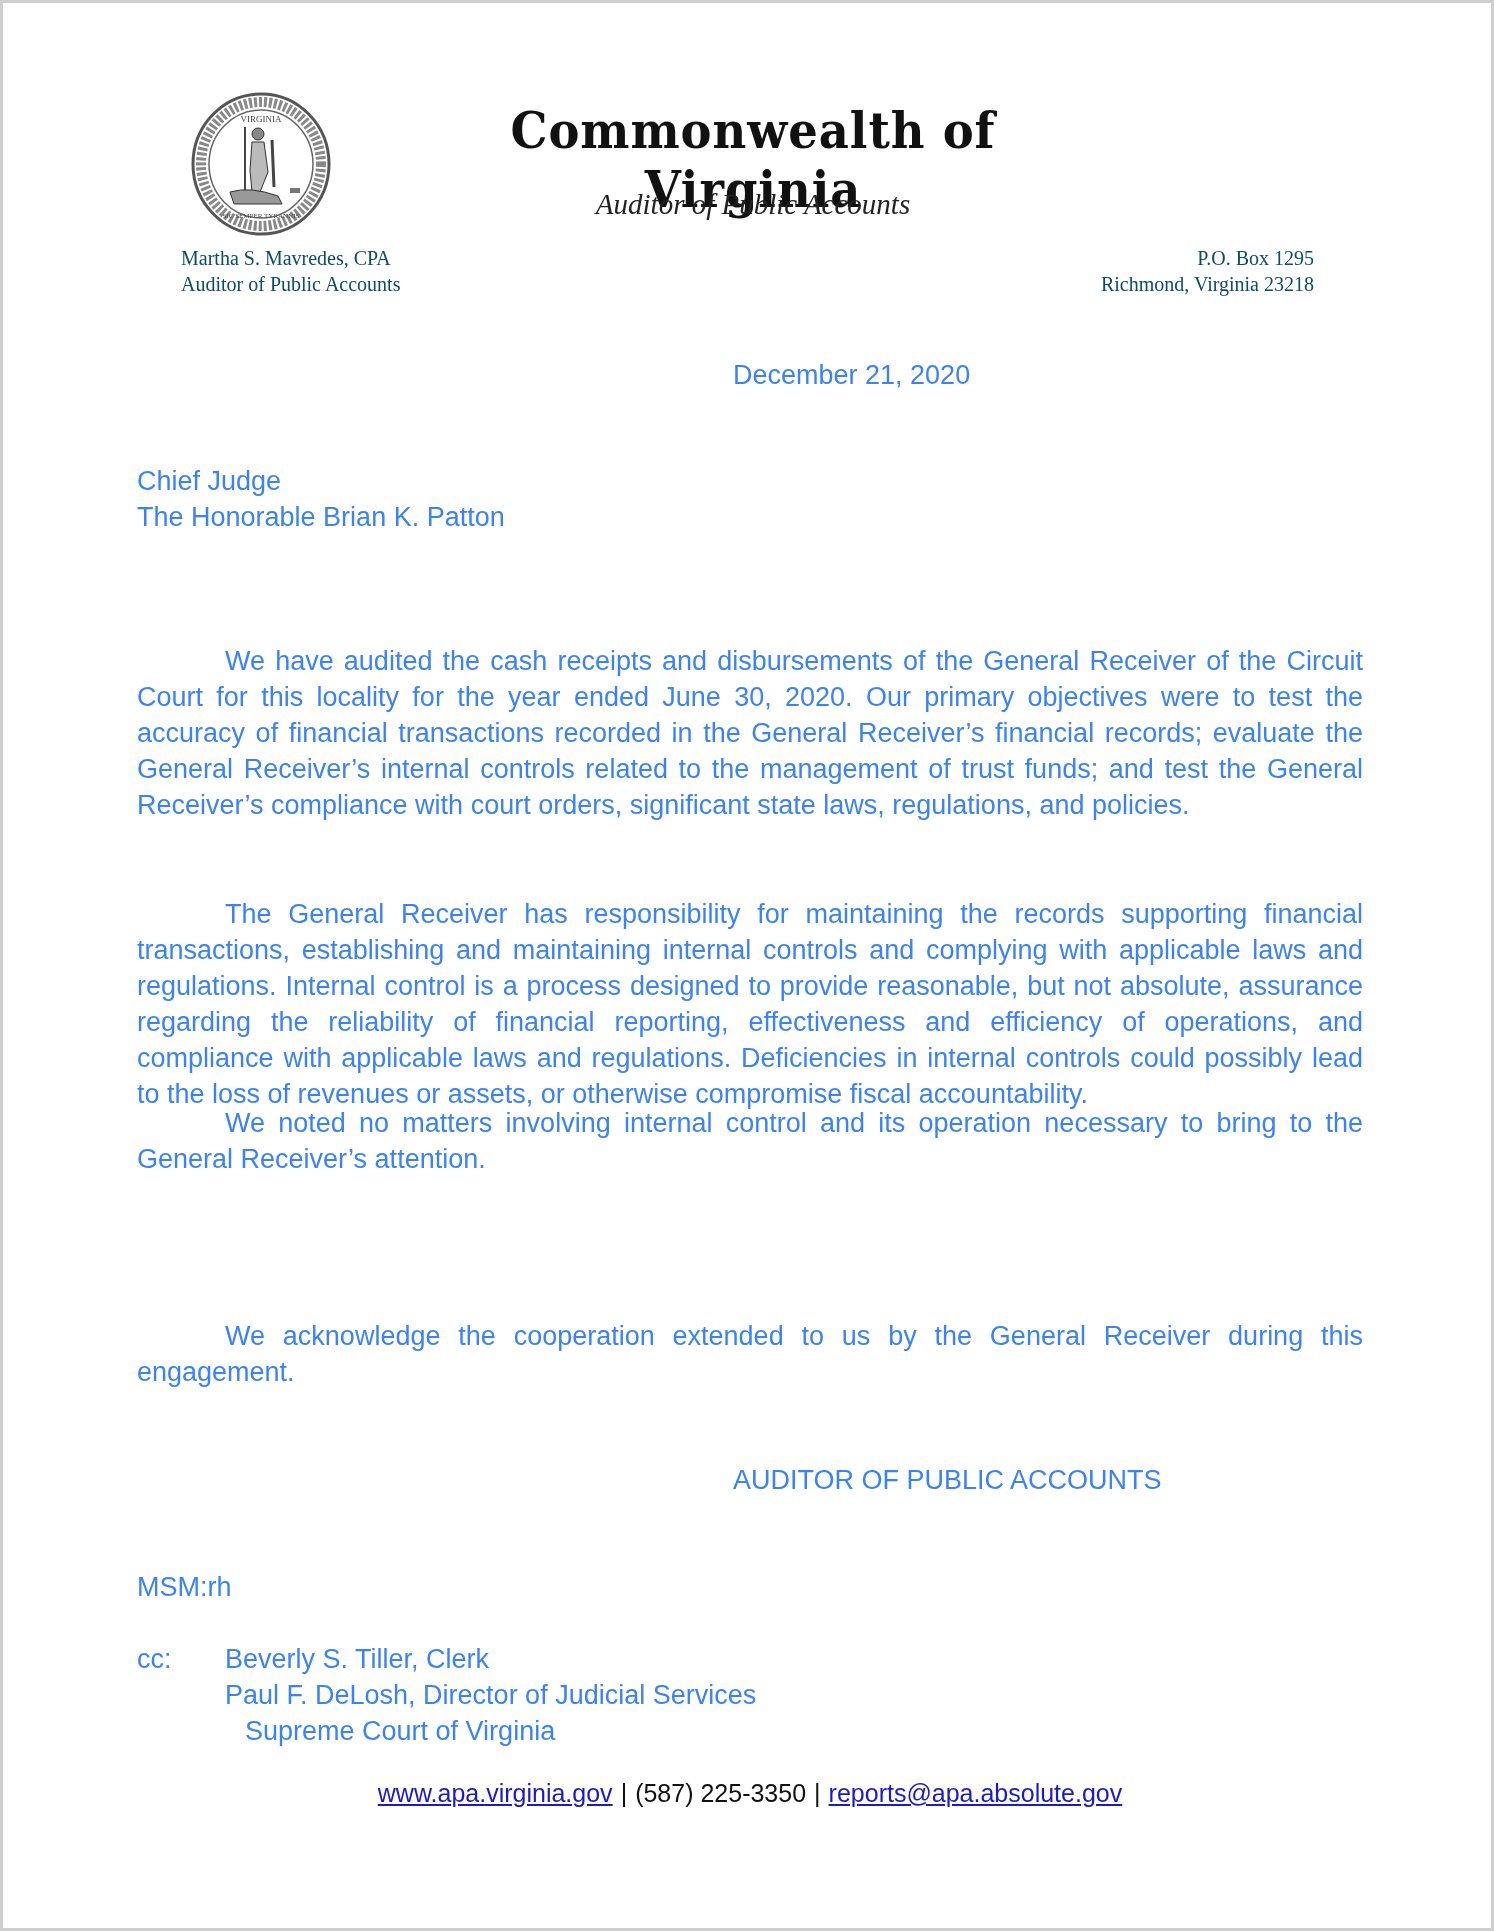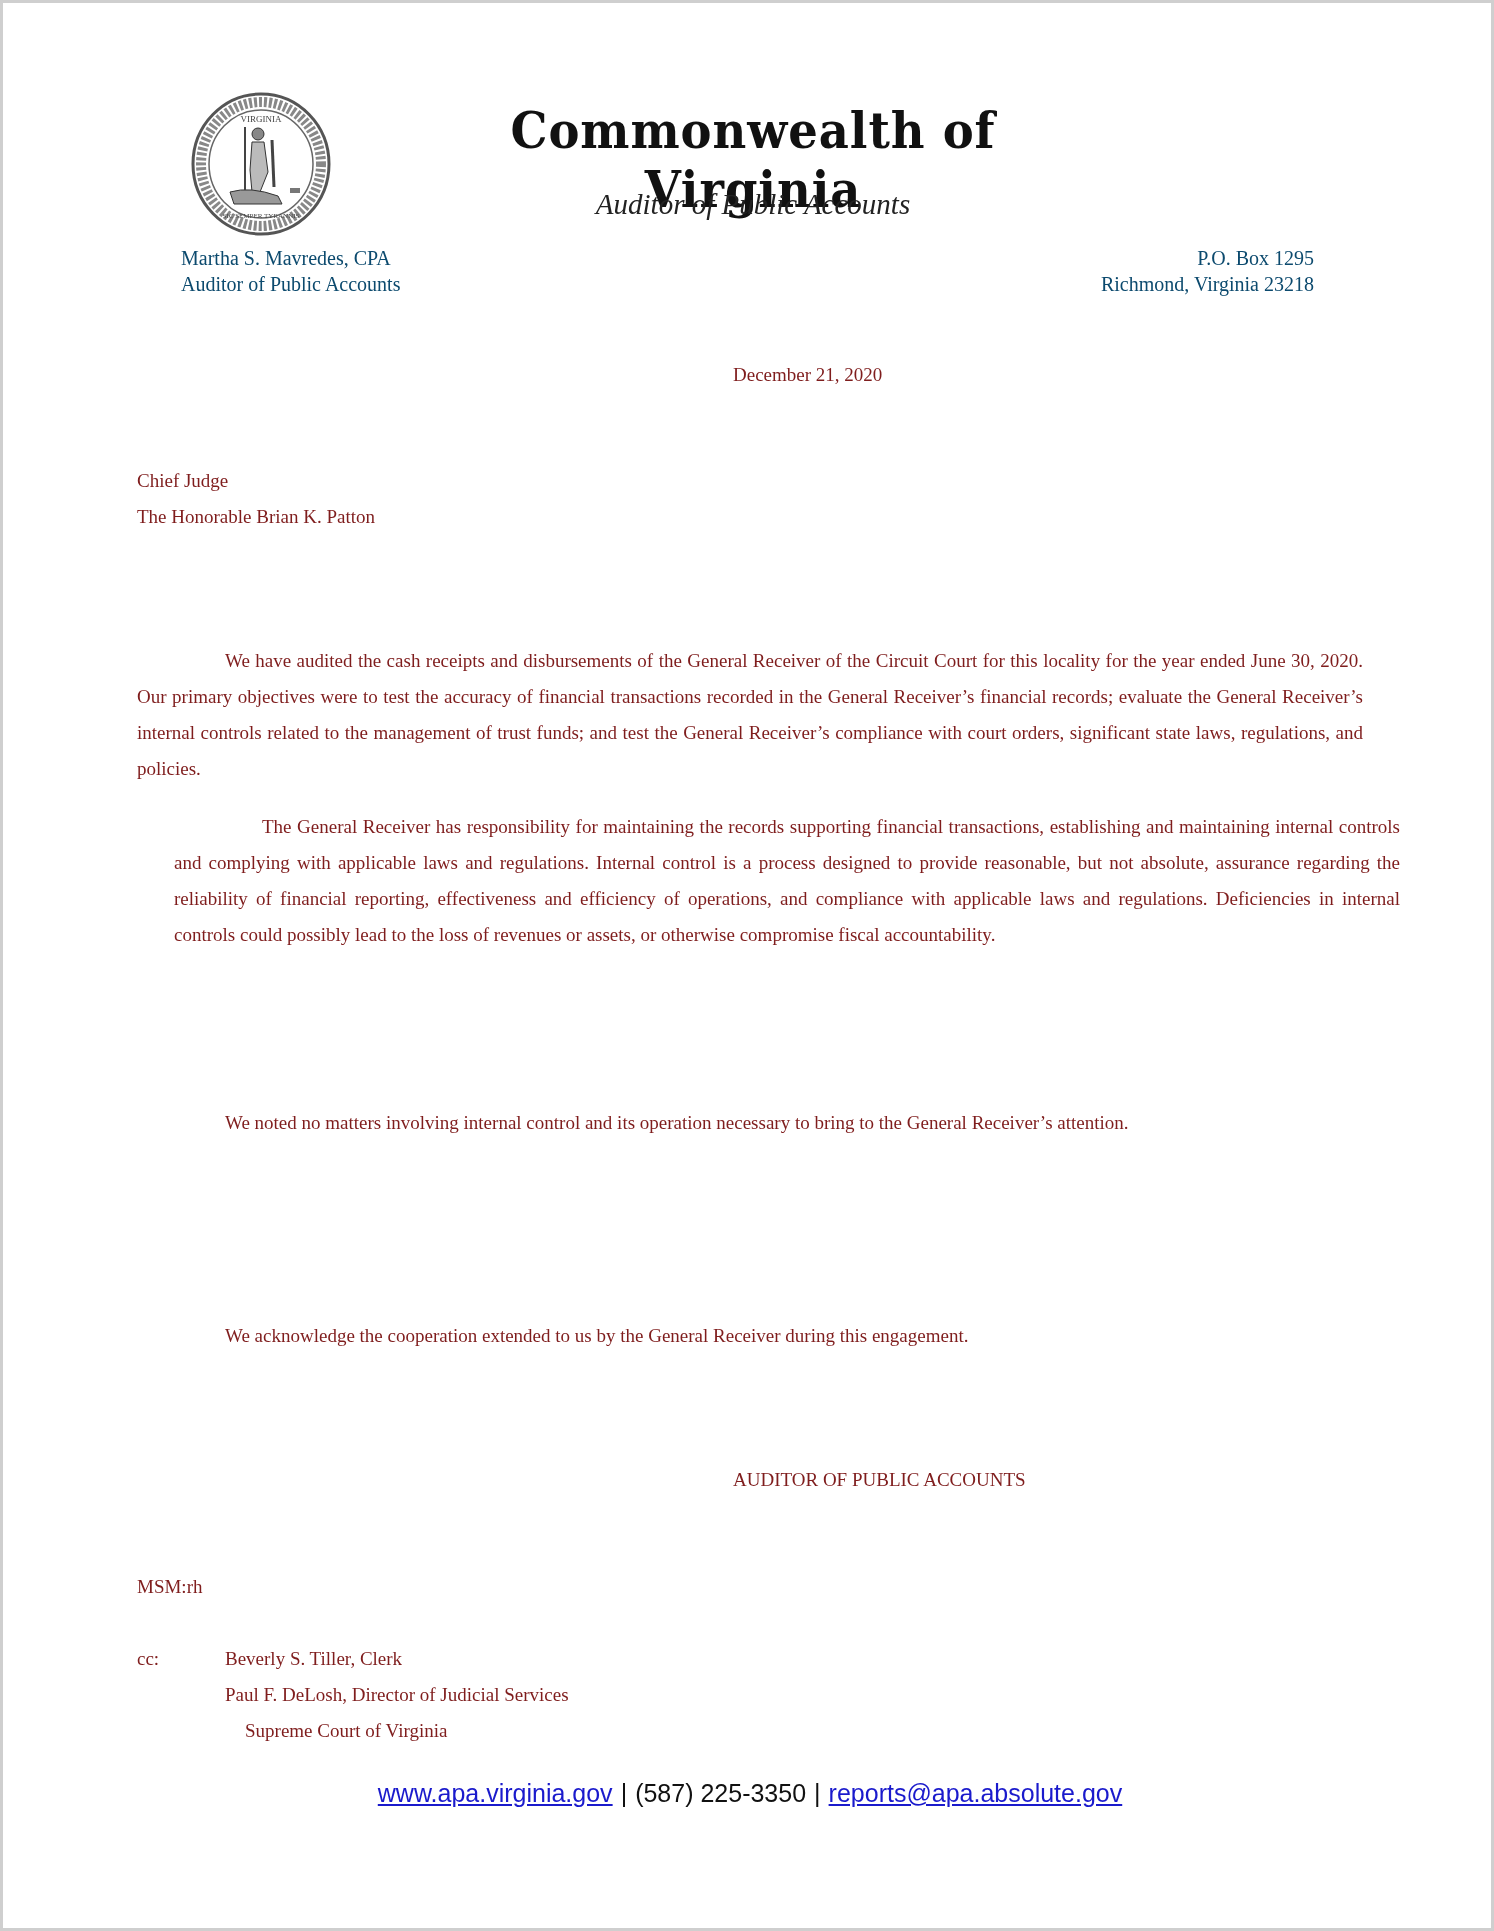--- a/index.html
+++ b/index.html
@@ -28,30 +28,30 @@
       font-family: "Liberation Serif", serif; font-style: italic; font-size: 29px; color: #222;
     }
     .hdr-left, .hdr-right {
       position: absolute; top: 242px;
       font-family: "Liberation Serif", serif; font-size: 20px; line-height: 26px; color: #0c4a6e;
     }
     .hdr-left { left: 178px; }
     .hdr-right { right: 177px; text-align: right; }
 
     .body-text {
-      font-family: Liberation Serif, serif; font-size: 19px; line-height: 36px; color: #7f1d1d;
+      font-family: Liberation Sans, sans-serif; font-size: 27px; line-height: 36px; color: #3b82f6;
     }
     .date { position: absolute; left: 730px; top: 354px; }
     .recipient { position: absolute; left: 134px; top: 460px; }
     .para {
       position: absolute; left: 134px; width: 1226px; text-align: justify; margin: 0;
       text-indent: 88px;
     }
     .para.p1 { top: 640px; }
-    .para.p2 { top: 806px; margin-left: 37px; }
+    .para.p2 { top: 893px; }
     .para.p3 { top: 1102px; }
     .para.p4 { top: 1209px; }
     .para.p5 { top: 1315px; }
     .signature { position: absolute; left: 730px; top: 1459px; }
     .initials { position: absolute; left: 134px; top: 1566px; }
     .cc { position: absolute; left: 134px; top: 1638px; }
     .cc-row { display: flex; }
     .cc-label { width: 88px; }
     .cc-sub { padding-left: 108px; }
     .footer {

